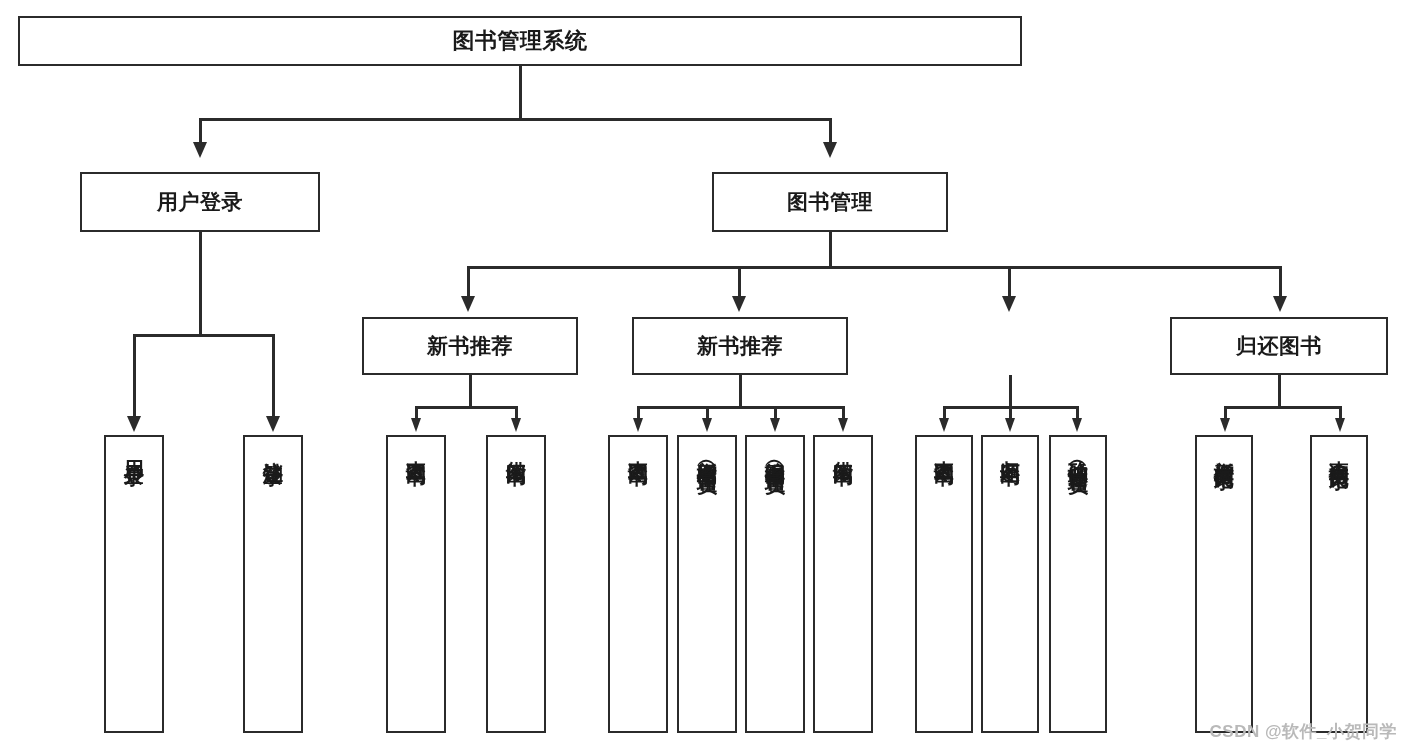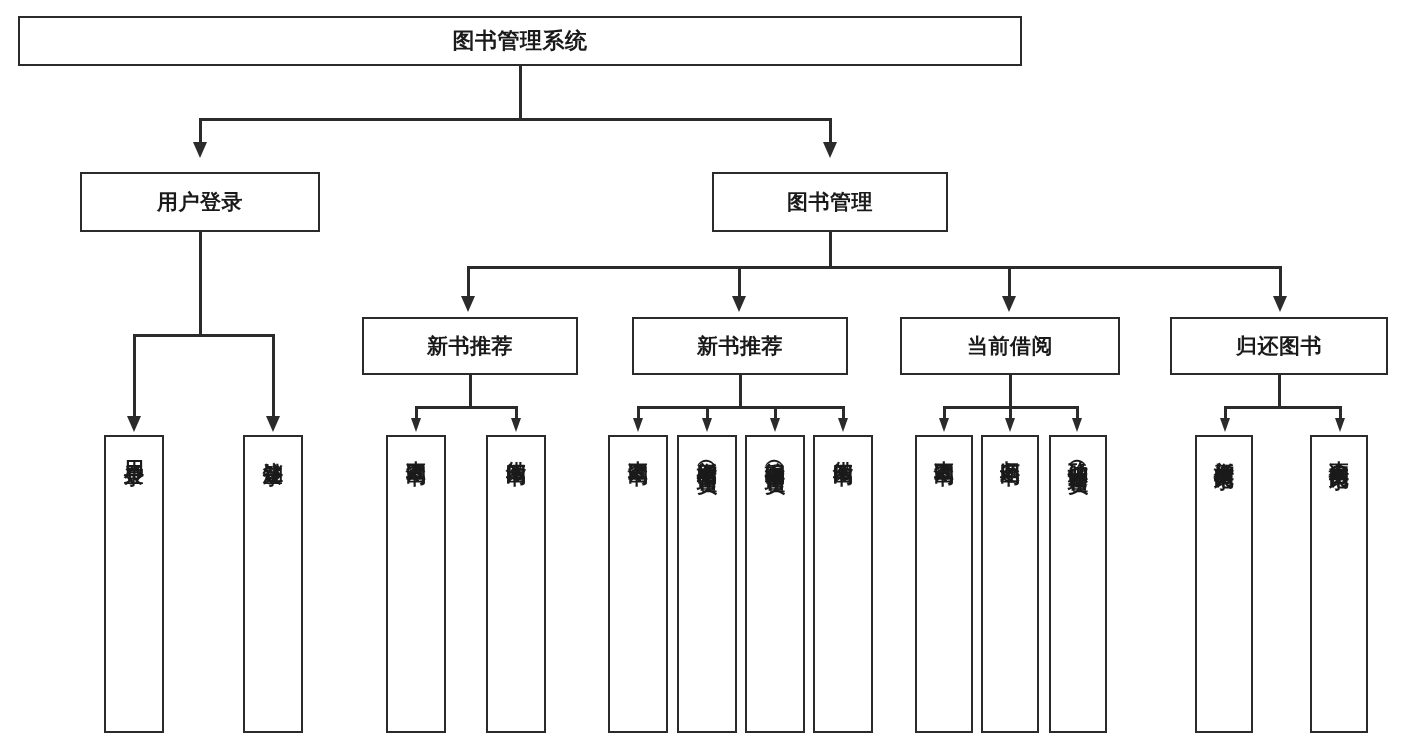--- a/index.html
+++ b/index.html
@@ -105,23 +105,20 @@
   </div>
 
   <div class="node horiz" style="left:362px; top:317px; width:216px; height:58px;">
     <span class="label">新书推荐</span>
   </div>
 
   <div class="node horiz" style="left:632px; top:317px; width:216px; height:58px;">
     <span class="label">新书推荐</span>
   </div>
 
-  <div class="node horiz" style="left:900px; top:317px; width:220px; height:58px;">
-    <span class="label">当前借阅</span>
-  </div>
 
   <div class="node horiz" style="left:1170px; top:317px; width:218px; height:58px;">
     <span class="label">归还图书</span>
   </div>
 
   <div class="node vert" style="left:104px; top:435px; width:60px; height:298px;">
     <span class="label">用户登录</span>
   </div>
   <div class="node vert" style="left:243px; top:435px; width:60px; height:298px;">
     <span class="label">注销登录</span>
@@ -216,14 +213,15 @@
   <div class="line-v" style="left:1076px; top:406px; height:14px;"></div>
   <div class="arrow slim" style="left:1072px; top:418px;"></div>
 
   <div class="line-v" style="left:1278px; top:375px; height:33px;"></div>
   <div class="line-h" style="left:1224px; top:406px; width:116px;"></div>
   <div class="line-v" style="left:1224px; top:406px; height:14px;"></div>
   <div class="arrow slim" style="left:1220px; top:418px;"></div>
   <div class="line-v" style="left:1339px; top:406px; height:14px;"></div>
   <div class="arrow slim" style="left:1335px; top:418px;"></div>
 
+  <div id="watermark">CSDN @软件_小贺同学</div>
 
 </div>
 
 </body></html>

